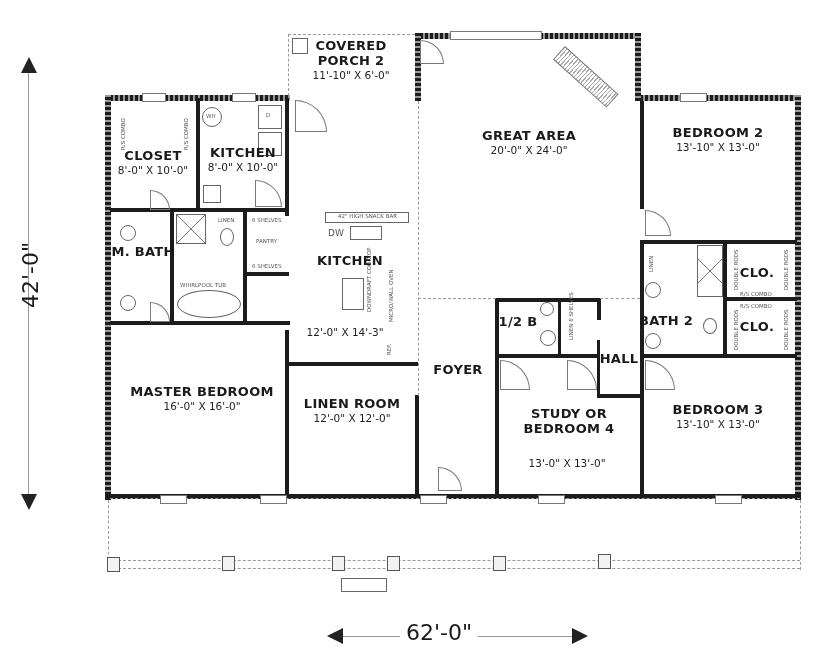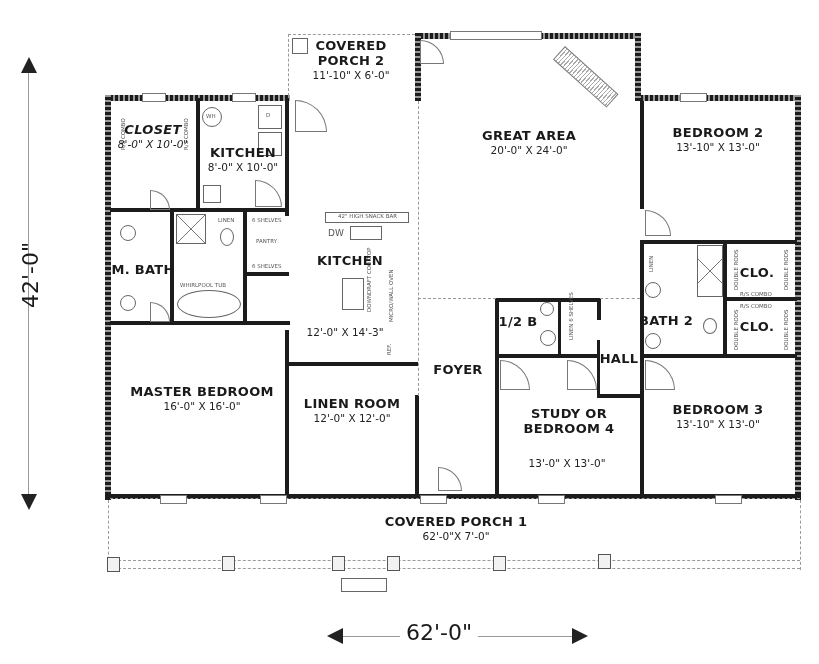--- a/index.html
+++ b/index.html
@@ -168,37 +168,37 @@
   <div class="tiny" style="left:740px;top:291px;">R/S COMBO</div>
   <div class="tiny" style="left:740px;top:303px;">R/S COMBO</div>
   <div class="tiny v" style="left:733px;top:350px;">DOUBLE RODS</div>
   <div class="tiny v" style="left:783px;top:350px;">DOUBLE RODS</div>
 
   <div class="label" style="left:351px;top:38px;">
     <span class="name">COVERED</span>
     <span class="name">PORCH 2</span>
     <span class="dim">11'-10" X 6'-0"</span>
   </div>
-  <div class="label" style="left:153px;top:122px;font-style:italic;">
+  <div class="label" style="left:153px;top:148px;">
     <span class="name">CLOSET</span>
     <span class="dim">8'-0" X 10'-0"</span>
   </div>
   <div class="label" style="left:243px;top:145px;">
     <span class="name">KITCHEN</span>
     <span class="dim">8'-0" X 10'-0"</span>
   </div>
   <div class="label" style="left:529px;top:128px;">
     <span class="name">GREAT AREA</span>
     <span class="dim">20'-0" X 24'-0"</span>
   </div>
   <div class="label" style="left:718px;top:125px;">
     <span class="name">BEDROOM 2</span>
     <span class="dim">13'-10" X 13'-0"</span>
   </div>
-  <div class="label" style="left:143px;top:262px;">
+  <div class="label" style="left:143px;top:244px;">
     <span class="name">M. BATH</span>
   </div>
   <div class="label" style="left:350px;top:253px;">
     <span class="name">KITCHEN</span>
   </div>
   <div class="label" style="left:345px;top:325px;">
     <span class="dim">12'-0" X 14'-3"</span>
   </div>
   <div class="label" style="left:518px;top:314px;">
     <span class="name">1/2 B</span>
@@ -230,18 +230,14 @@
     <span class="name">STUDY OR</span>
     <span class="name">BEDROOM 4</span>
   </div>
   <div class="label" style="left:567px;top:456px;">
     <span class="dim">13'-0" X 13'-0"</span>
   </div>
   <div class="label" style="left:718px;top:402px;">
     <span class="name">BEDROOM 3</span>
     <span class="dim">13'-10" X 13'-0"</span>
   </div>
-  <div class="label" style="left:456px;top:514px;">
-    <span class="name">COVERED PORCH 1</span>
-    <span class="dim">62'-0"X 7'-0"</span>
-  </div>
 
 </div>
 
 </body></html>

